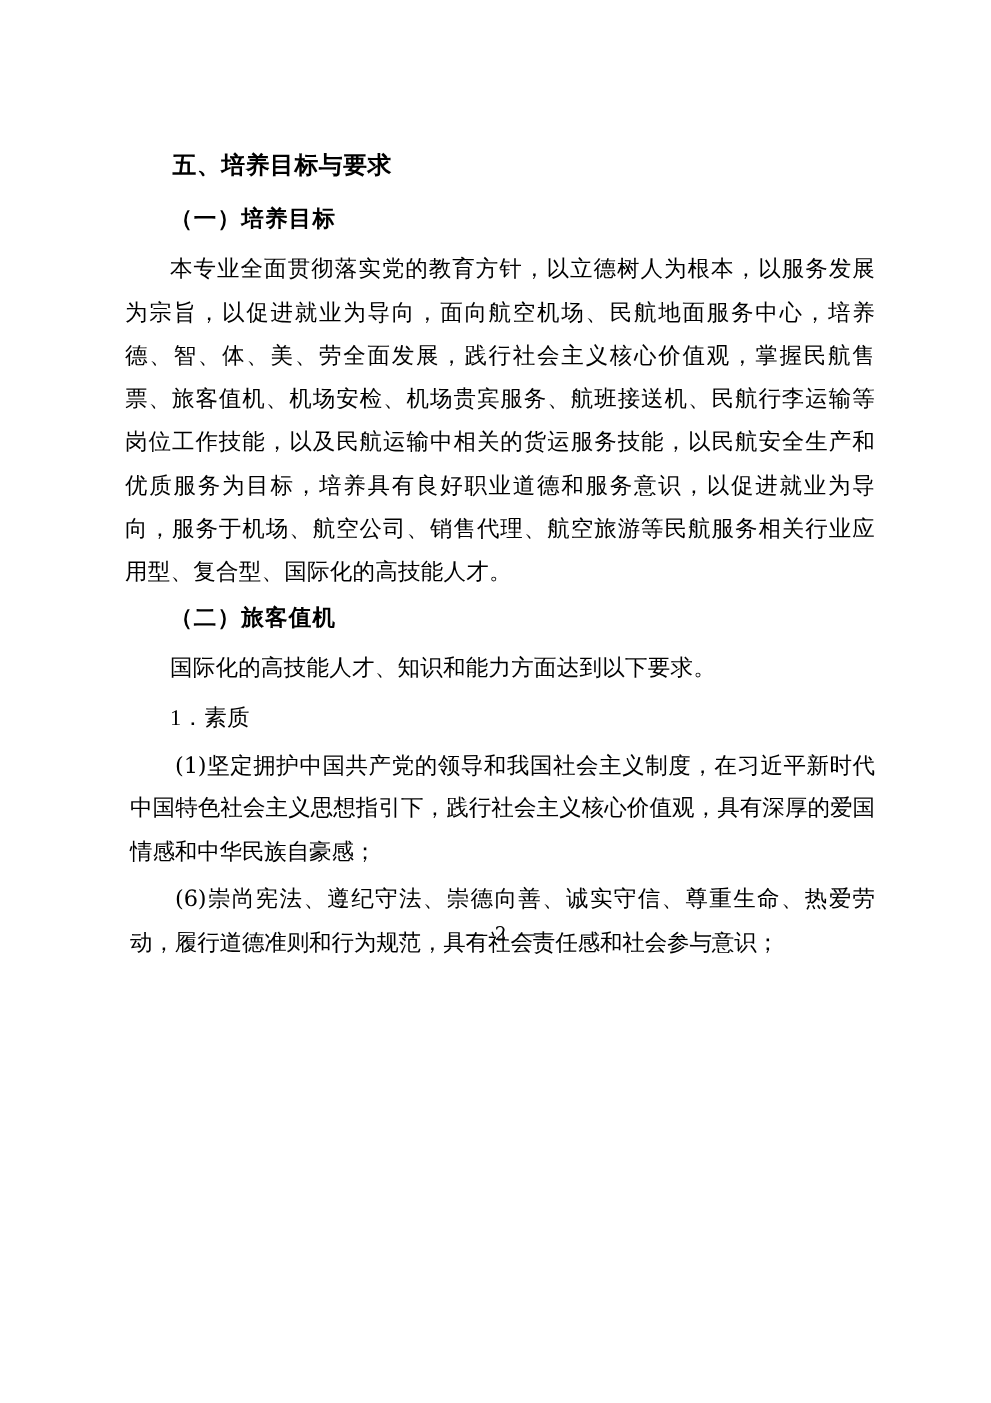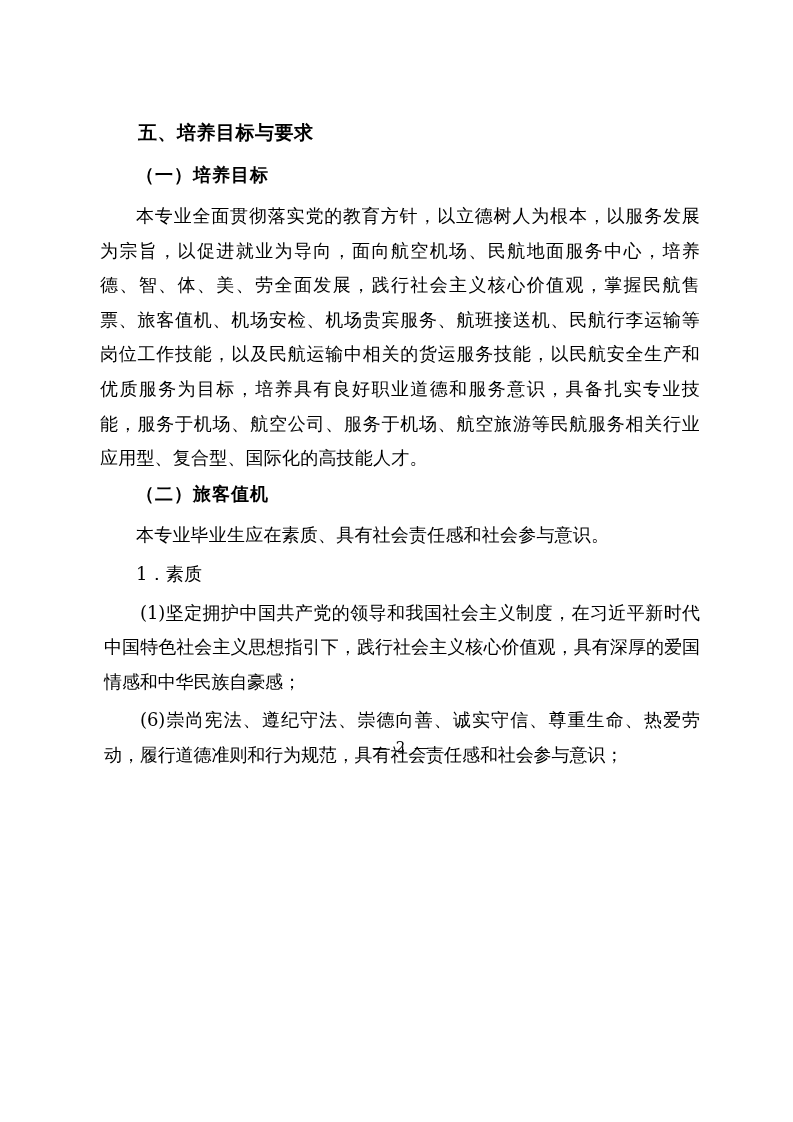--- a/index.html
+++ b/index.html
@@ -60,20 +60,21 @@
     text-justify: inter-ideograph;
     text-indent: 36px;
     letter-spacing: -0.1px;
   }
   p.list-label {
     font-size: 18px;
     margin: 0 0 4px 0;
     line-height: 1.92;
     text-indent: 36px;
     letter-spacing: 0.2px;
+    font-family: Liberation Serif, serif;
   }
   .footer {
     position: absolute;
     left: 0;
     right: 0;
     bottom: 46px;
     text-align: center;
     font-size: 15px;
     font-family: "DejaVu Serif", "Liberation Serif", serif;
     color: #000;
@@ -84,25 +85,25 @@
 </head>
 <body>
 
 <div class="page">
   <div class="doc-body">
 
     <h1 class="section-heading">五、培养目标与要求</h1>
 
     <p class="sub-heading">（一）培养目标</p>
 
-    <p class="para">本专业全面贯彻落实党的教育方针，以立德树人为根本，以服务发展为宗旨，以促进就业为导向，面向航空机场、民航地面服务中心，培养德、智、体、美、劳全面发展，践行社会主义核心价值观，掌握民航售票、旅客值机、机场安检、机场贵宾服务、航班接送机、民航行李运输等岗位工作技能，以及民航运输中相关的货运服务技能，以民航安全生产和优质服务为目标，培养具有良好职业道德和服务意识，具备扎实专业技能，服务于机场、航空公司、服务于机场、航空旅游等民航服务相关行业应用型、复合型、国际化的高技能人才。</p>
+    <p class="para">本专业全面贯彻落实党的教育方针，以立德树人为根本，以服务发展为宗旨，以促进就业为导向，面向航空机场、民航地面服务中心，培养德、智、体、美、劳全面发展，践行社会主义核心价值观，掌握民航售票、旅客值机、机场安检、机场贵宾服务、航班接送机、民航行李运输等岗位工作技能，以及民航运输中相关的货运服务技能，以民航安全生产和优质服务为目标，培养具有良好职业道德和服务意识，以促进就业为导向，服务于机场、航空公司、销售代理、航空旅游等民航服务相关行业应用型、复合型、国际化的高技能人才。</p>
 
     <p class="sub-heading">（二）旅客值机</p>
 
-    <p class="para">本专业毕业生应在素质、具有社会责任感和社会参与意识。</p>
+    <p class="para">国际化的高技能人才、知识和能力方面达到以下要求。</p>
 
     <p class="list-label">1．素质</p>
 
     <p class="para-tight">(1)坚定拥护中国共产党的领导和我国社会主义制度，在习近平新时代中国特色社会主义思想指引下，践行社会主义核心价值观，具有深厚的爱国情感和中华民族自豪感；</p>
 
     <p class="para-tight">(6)崇尚宪法、遵纪守法、崇德向善、诚实守信、尊重生命、热爱劳动，履行道德准则和行为规范，具有社会责任感和社会参与意识；</p>
 
 
   </div>
 

